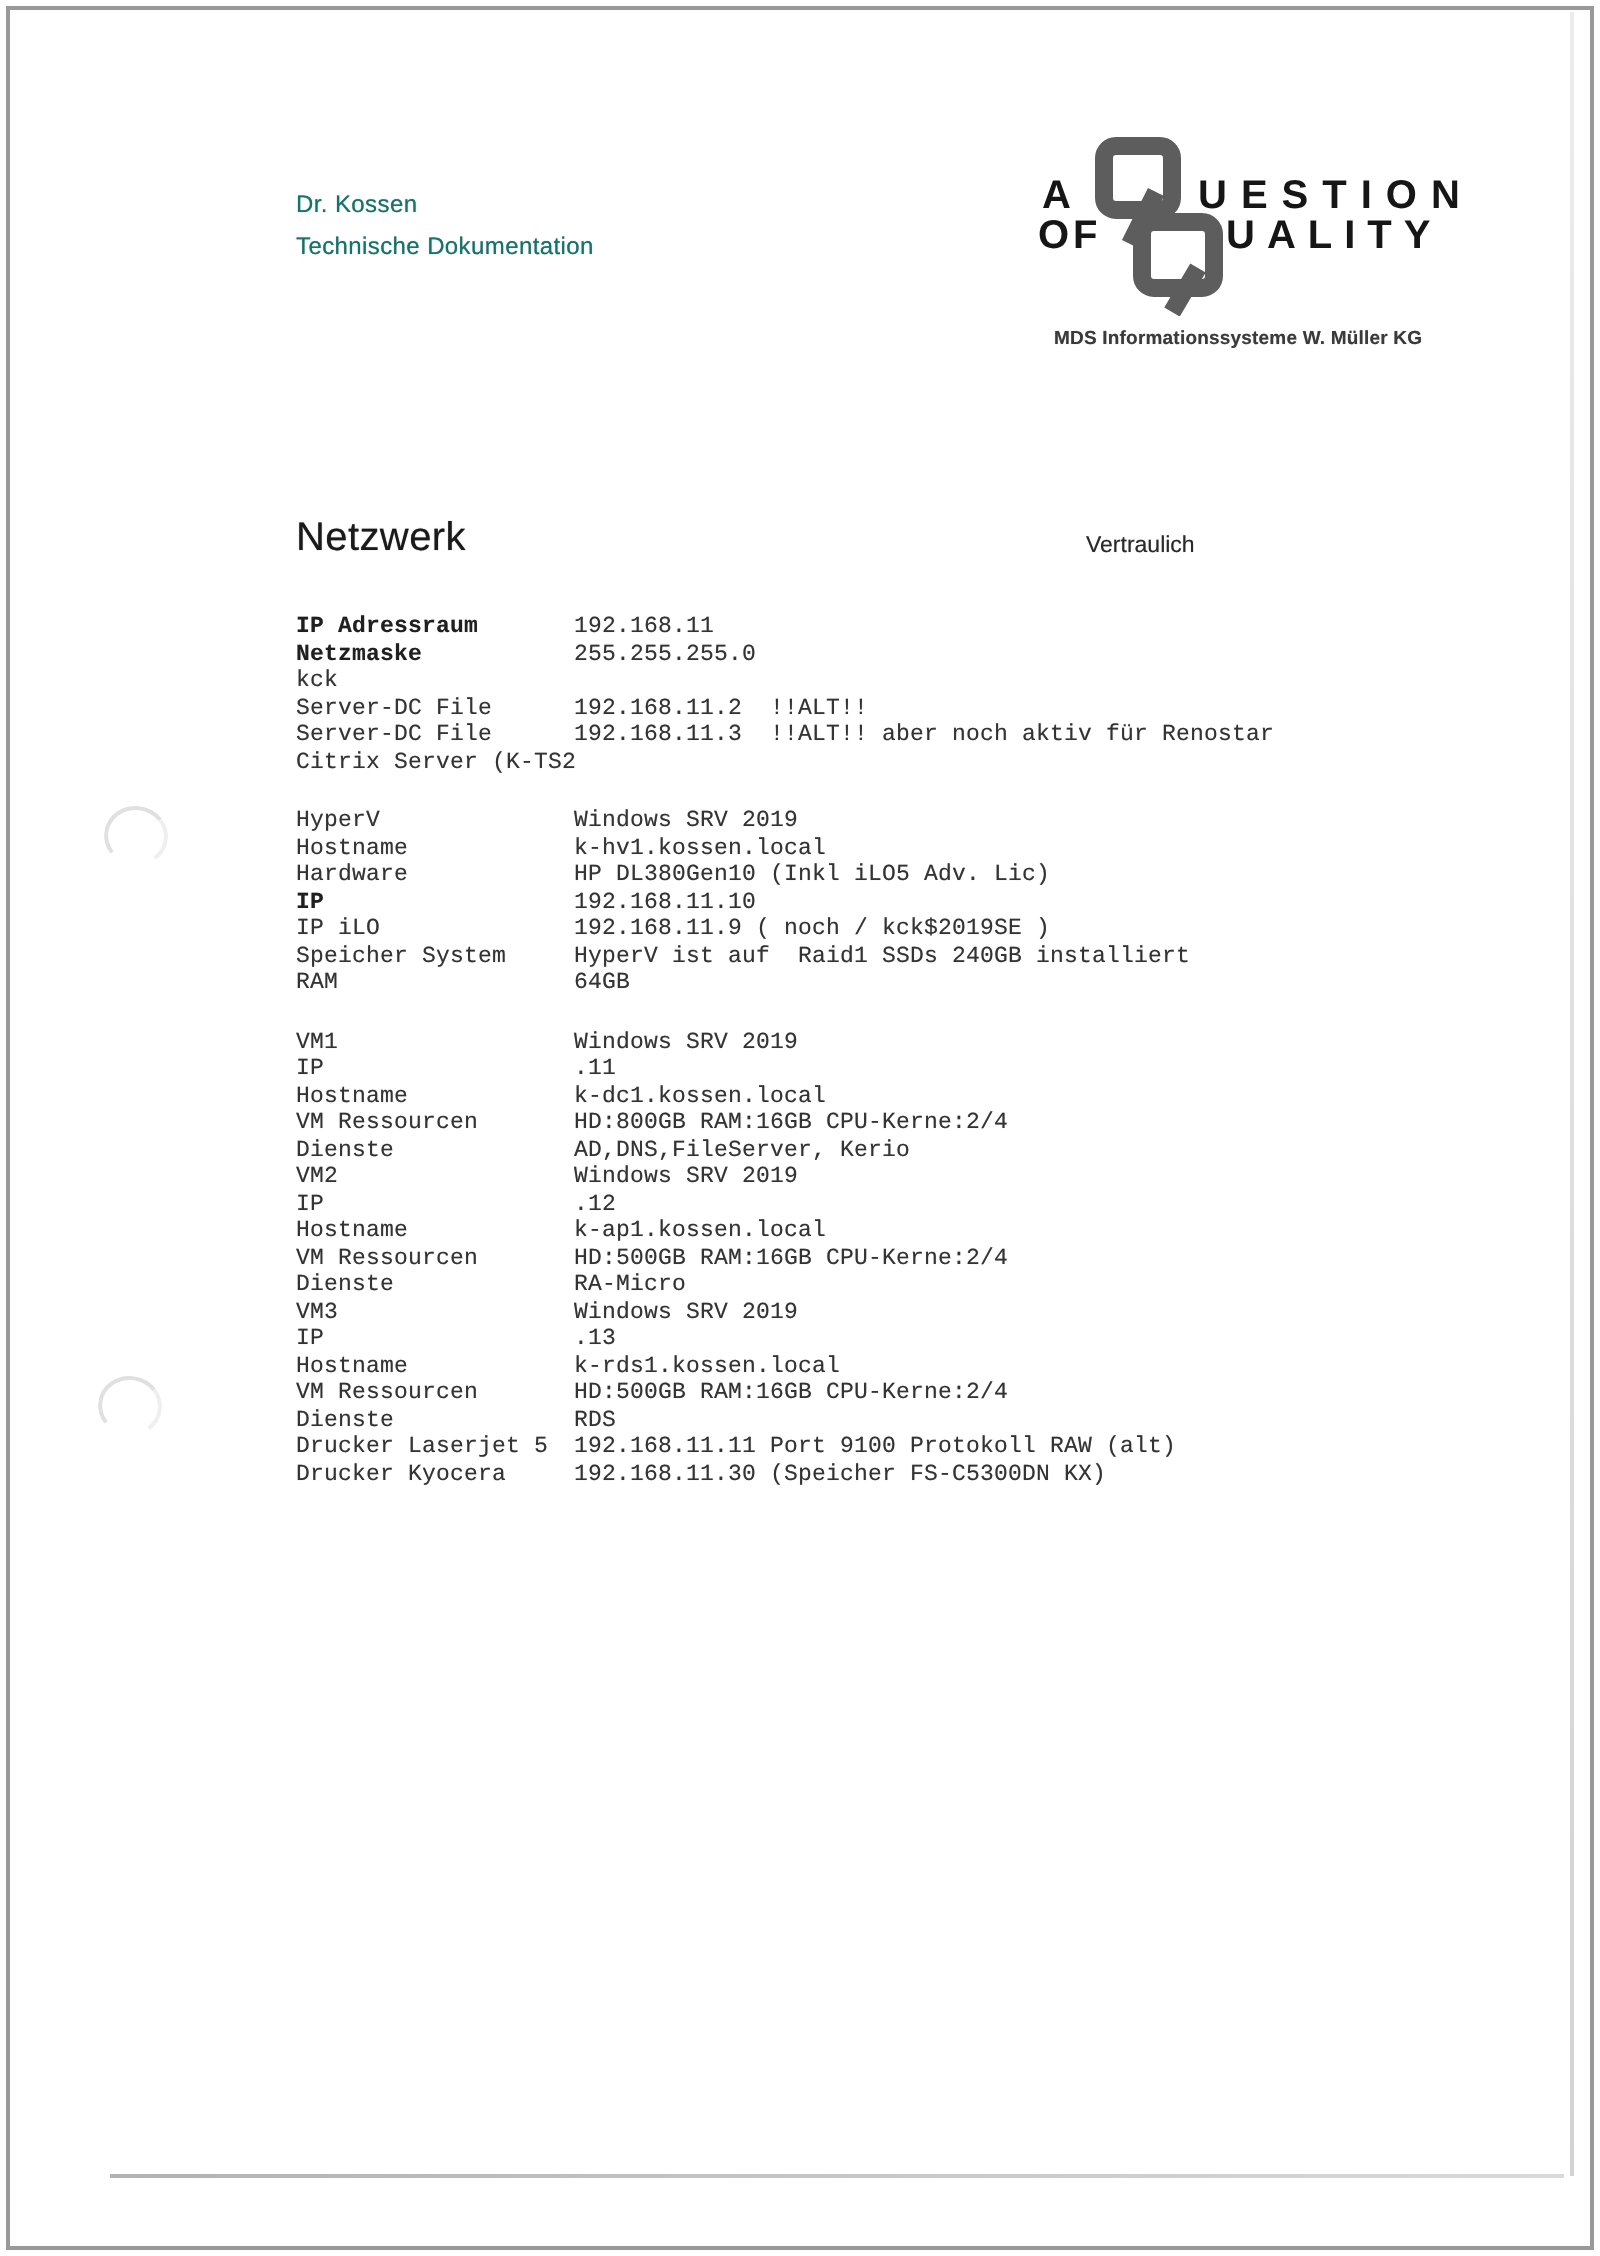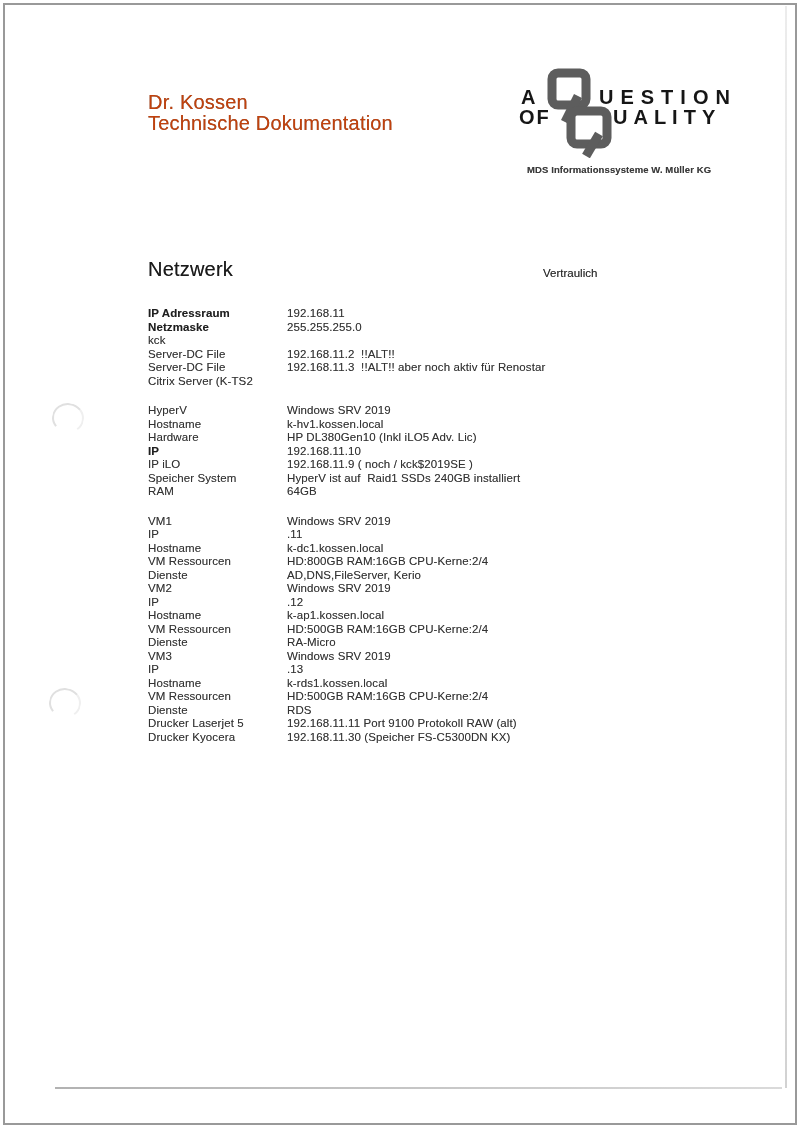--- a/index.html
+++ b/index.html
@@ -29,21 +29,21 @@
     border:2px solid #e0e0e0;
     border-bottom-color:transparent;border-right-color:#efefef;
     transform:rotate(8deg);
   }
   .hole-1{left:52px;top:403px;}
   .hole-2{left:49px;top:688px;}
 
   
   .doc-author{
     position:absolute;left:148px;top:92px;
-    font-size:20px;line-height:21px;color:#c2410c;
+    font-size:12px;line-height:21px;color:#0f766e;
     letter-spacing:0.2px;
     text-shadow:0 0 0.5px rgba(30,30,30,0.55);
   }
   .logo{position:absolute;left:515px;top:62px;width:230px;}
   .logo-svg{display:block;}
   .lg{
     font-family:"Liberation Sans","DejaVu Sans",sans-serif;
     font-weight:bold;font-size:20px;fill:#161616;
   }
   .sp7{letter-spacing:7px;}
@@ -66,20 +66,21 @@
     font-size:11.5px;font-weight:normal;color:#2a2a2a;
     text-shadow:0 0 0.4px rgba(40,40,40,0.5);
   }
 
   
   .content{
     position:absolute;left:148px;top:307px;width:540px;
     font-size:11.5px;line-height:13.5px;color:#333333;
     letter-spacing:0.1px;
     text-shadow:0 0 0.4px rgba(60,60,60,0.45);
+    font-family:Liberation Mono, monospace;
   }
   .block + .block{}
   .block:nth-child(2),
   .block:nth-child(3){margin-top:16px;}
   .row{display:flex;white-space:pre;}
   .row.heading{font-weight:bold;color:#1f1f1f;}
   .lab{flex:0 0 139px;}
   .lab.bold{font-weight:bold;color:#1f1f1f;}
   .val{white-space:pre;}
   .col{display:inline-block;white-space:pre;}

